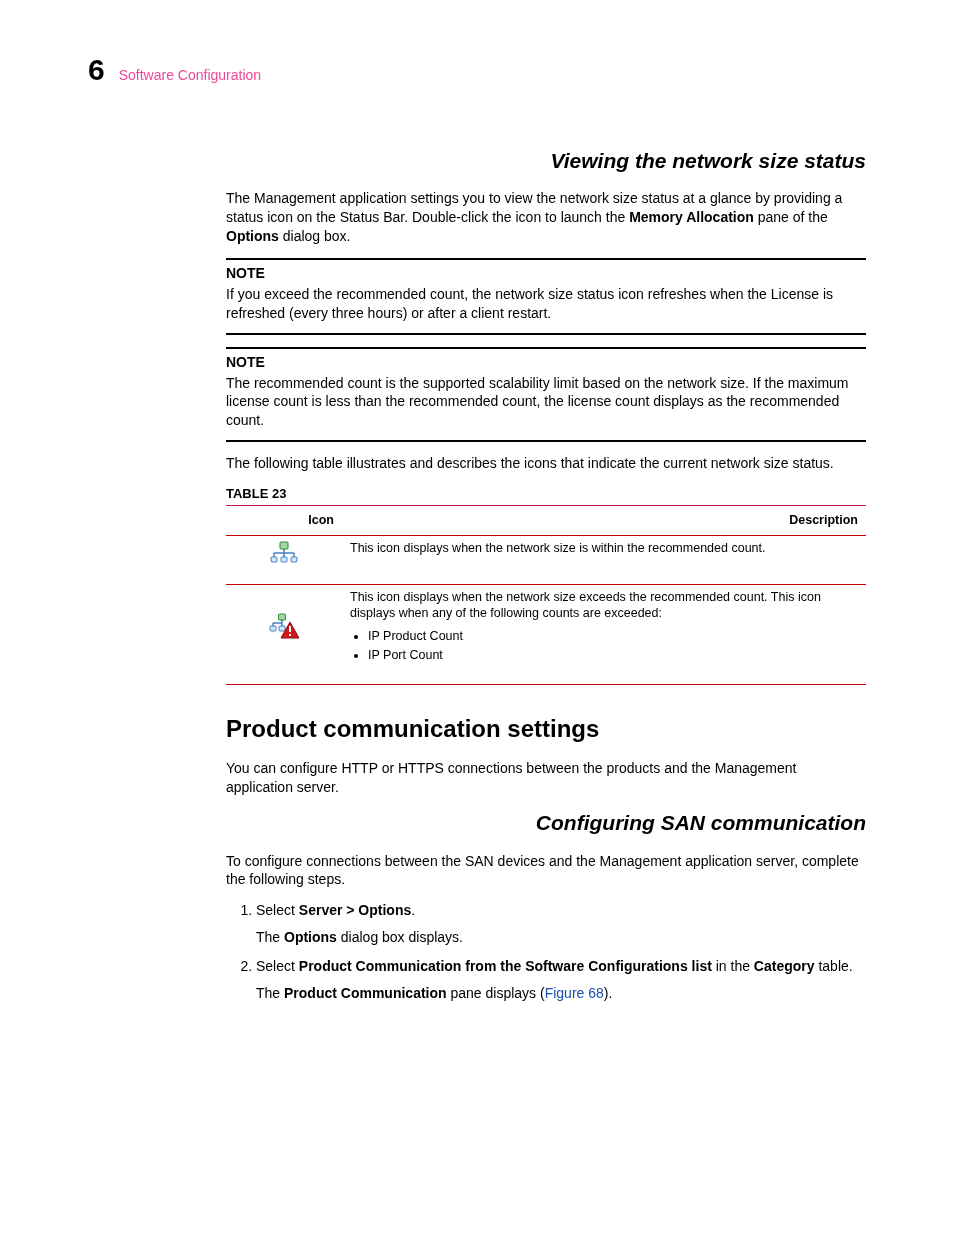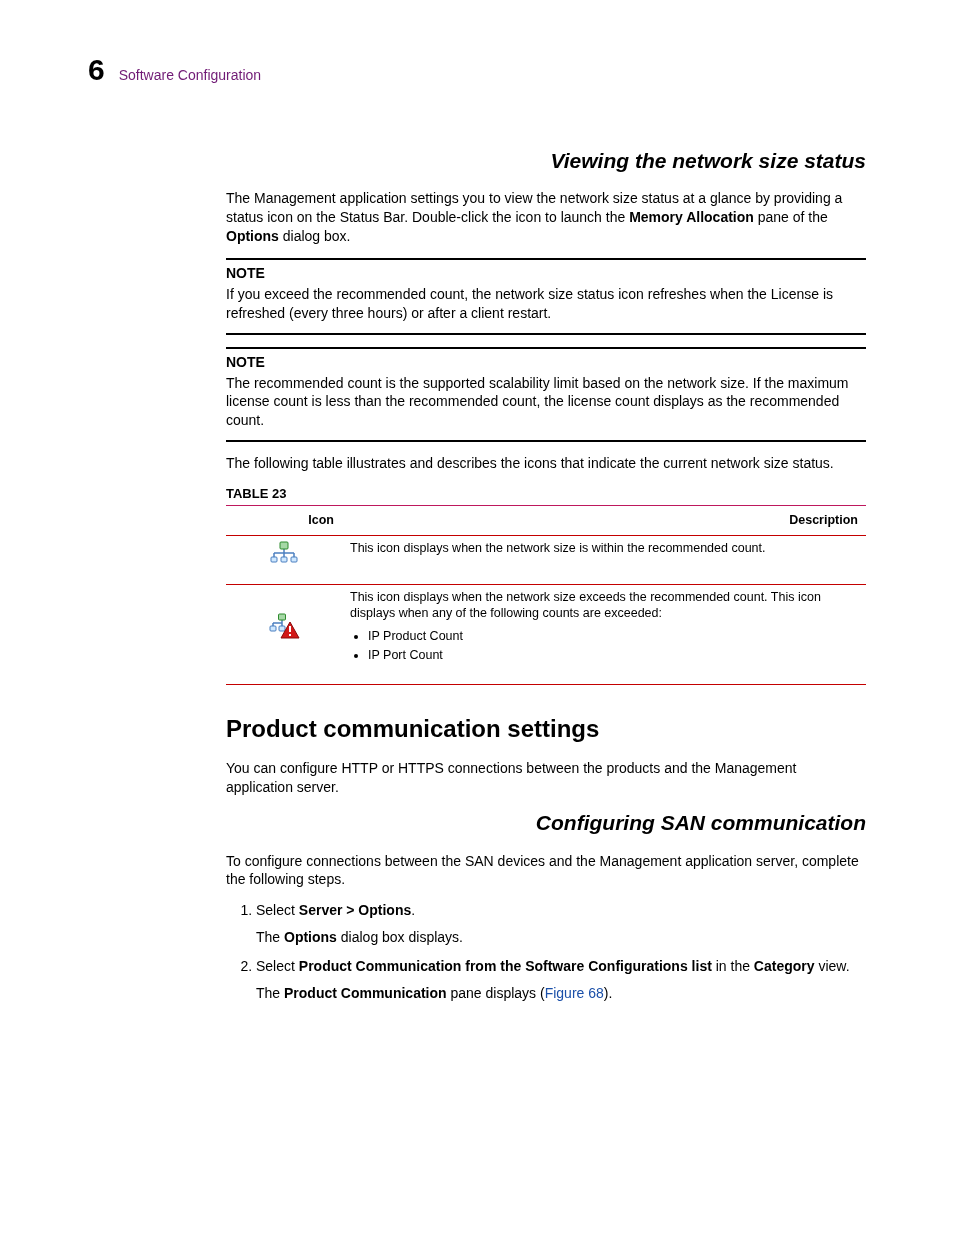--- a/index.html
+++ b/index.html
@@ -23,21 +23,21 @@
       gap: 14px;
       margin-bottom: 62px;
     }
     .chapter-num {
       font-size: 30px;
       font-weight: bold;
       line-height: 1;
     }
     .chapter-title {
       font-size: 14px;
-      color: #701a75;
+      color: #ec4899;
     }
     .content {
       margin-left: 138px;
       width: 640px;
       font-size: 14px;
       line-height: 1.35;
     }
     .h2 {
       font-size: 21px;
       font-weight: bold;
@@ -206,20 +206,20 @@
     <p>To configure connections between the SAN devices and the Management application server, complete the following steps.</p>
 
     <ol class="steps">
       <li>
         <span>Select </span><span class="bold">Server &gt; Options</span><span>.</span>
         <div class="sub">
           <span>The </span><span class="bold">Options</span><span> dialog box displays.</span>
         </div>
       </li>
       <li>
-        <span>Select </span><span class="bold">Product Communication from the Software Configurations list</span><span> in the </span><span class="bold">Category</span><span> view.</span>
+        <span>Select </span><span class="bold">Product Communication from the Software Configurations list</span><span> in the </span><span class="bold">Category</span><span> table.</span>
         <div class="sub">
           <span>The </span><span class="bold">Product Communication</span><span> pane displays (</span><span class="link">Figure 68</span><span>).</span>
         </div>
       </li>
     </ol>
   </div>
 </div>
 
 </body></html>

